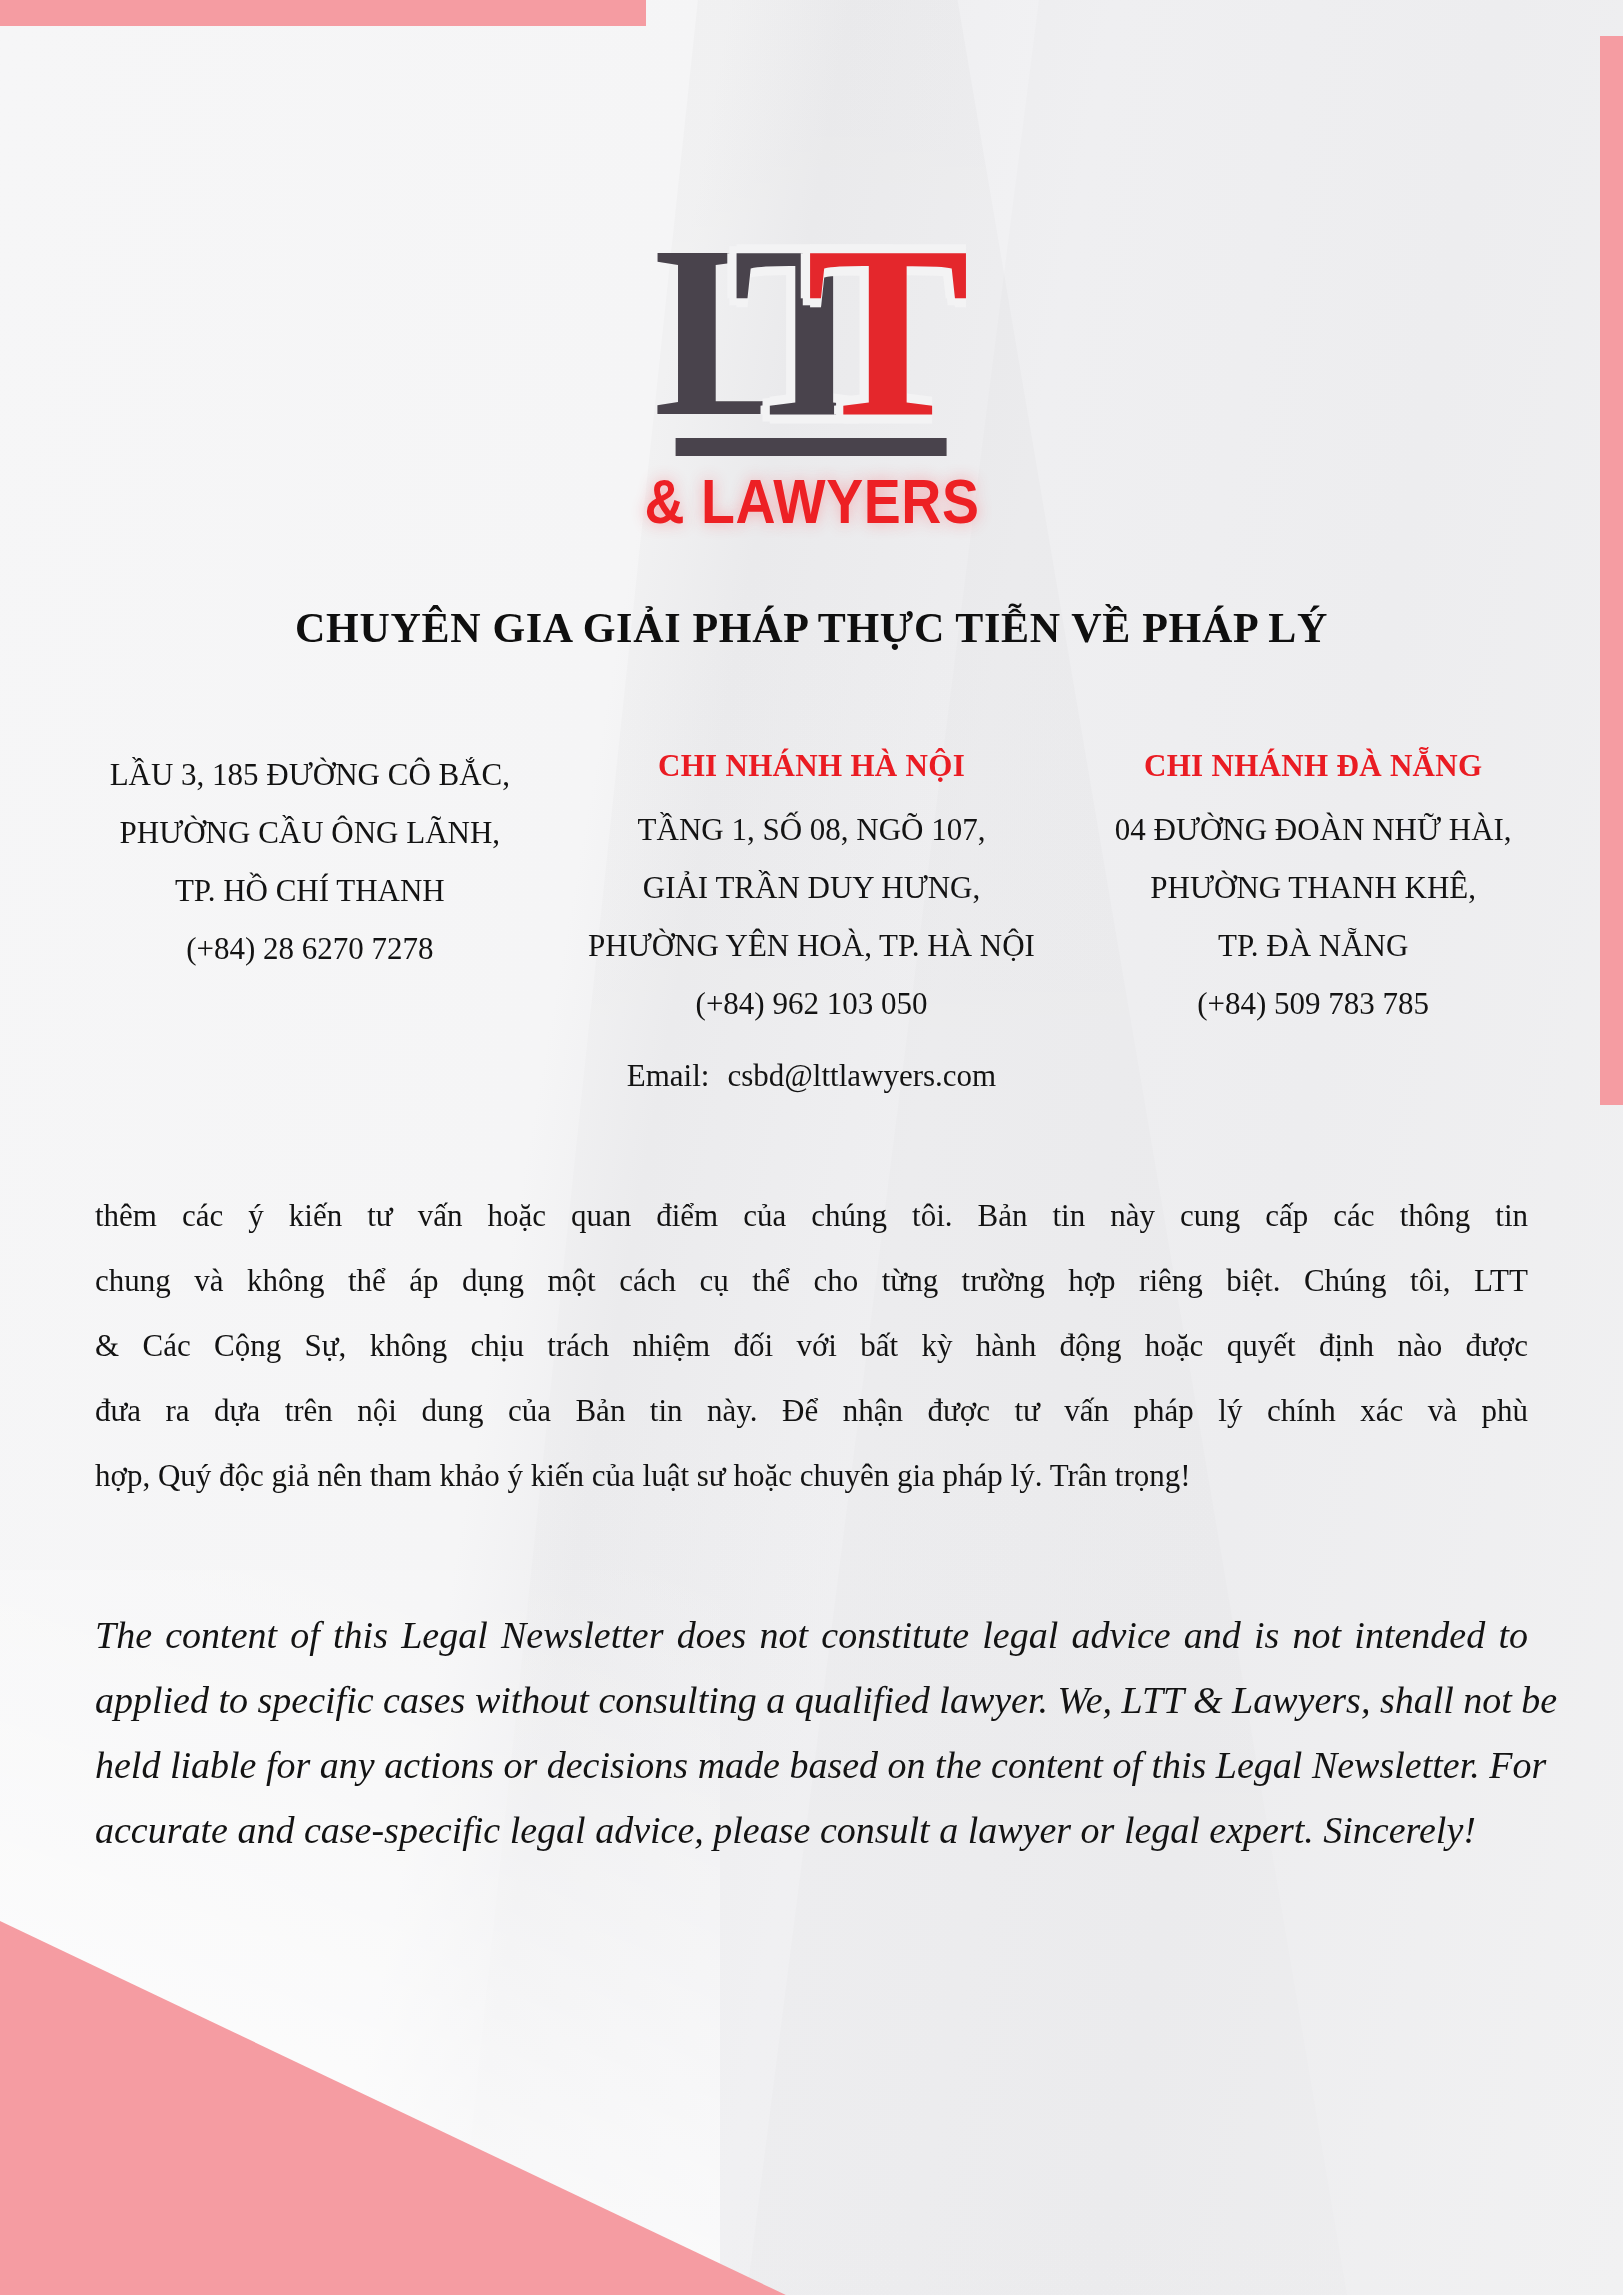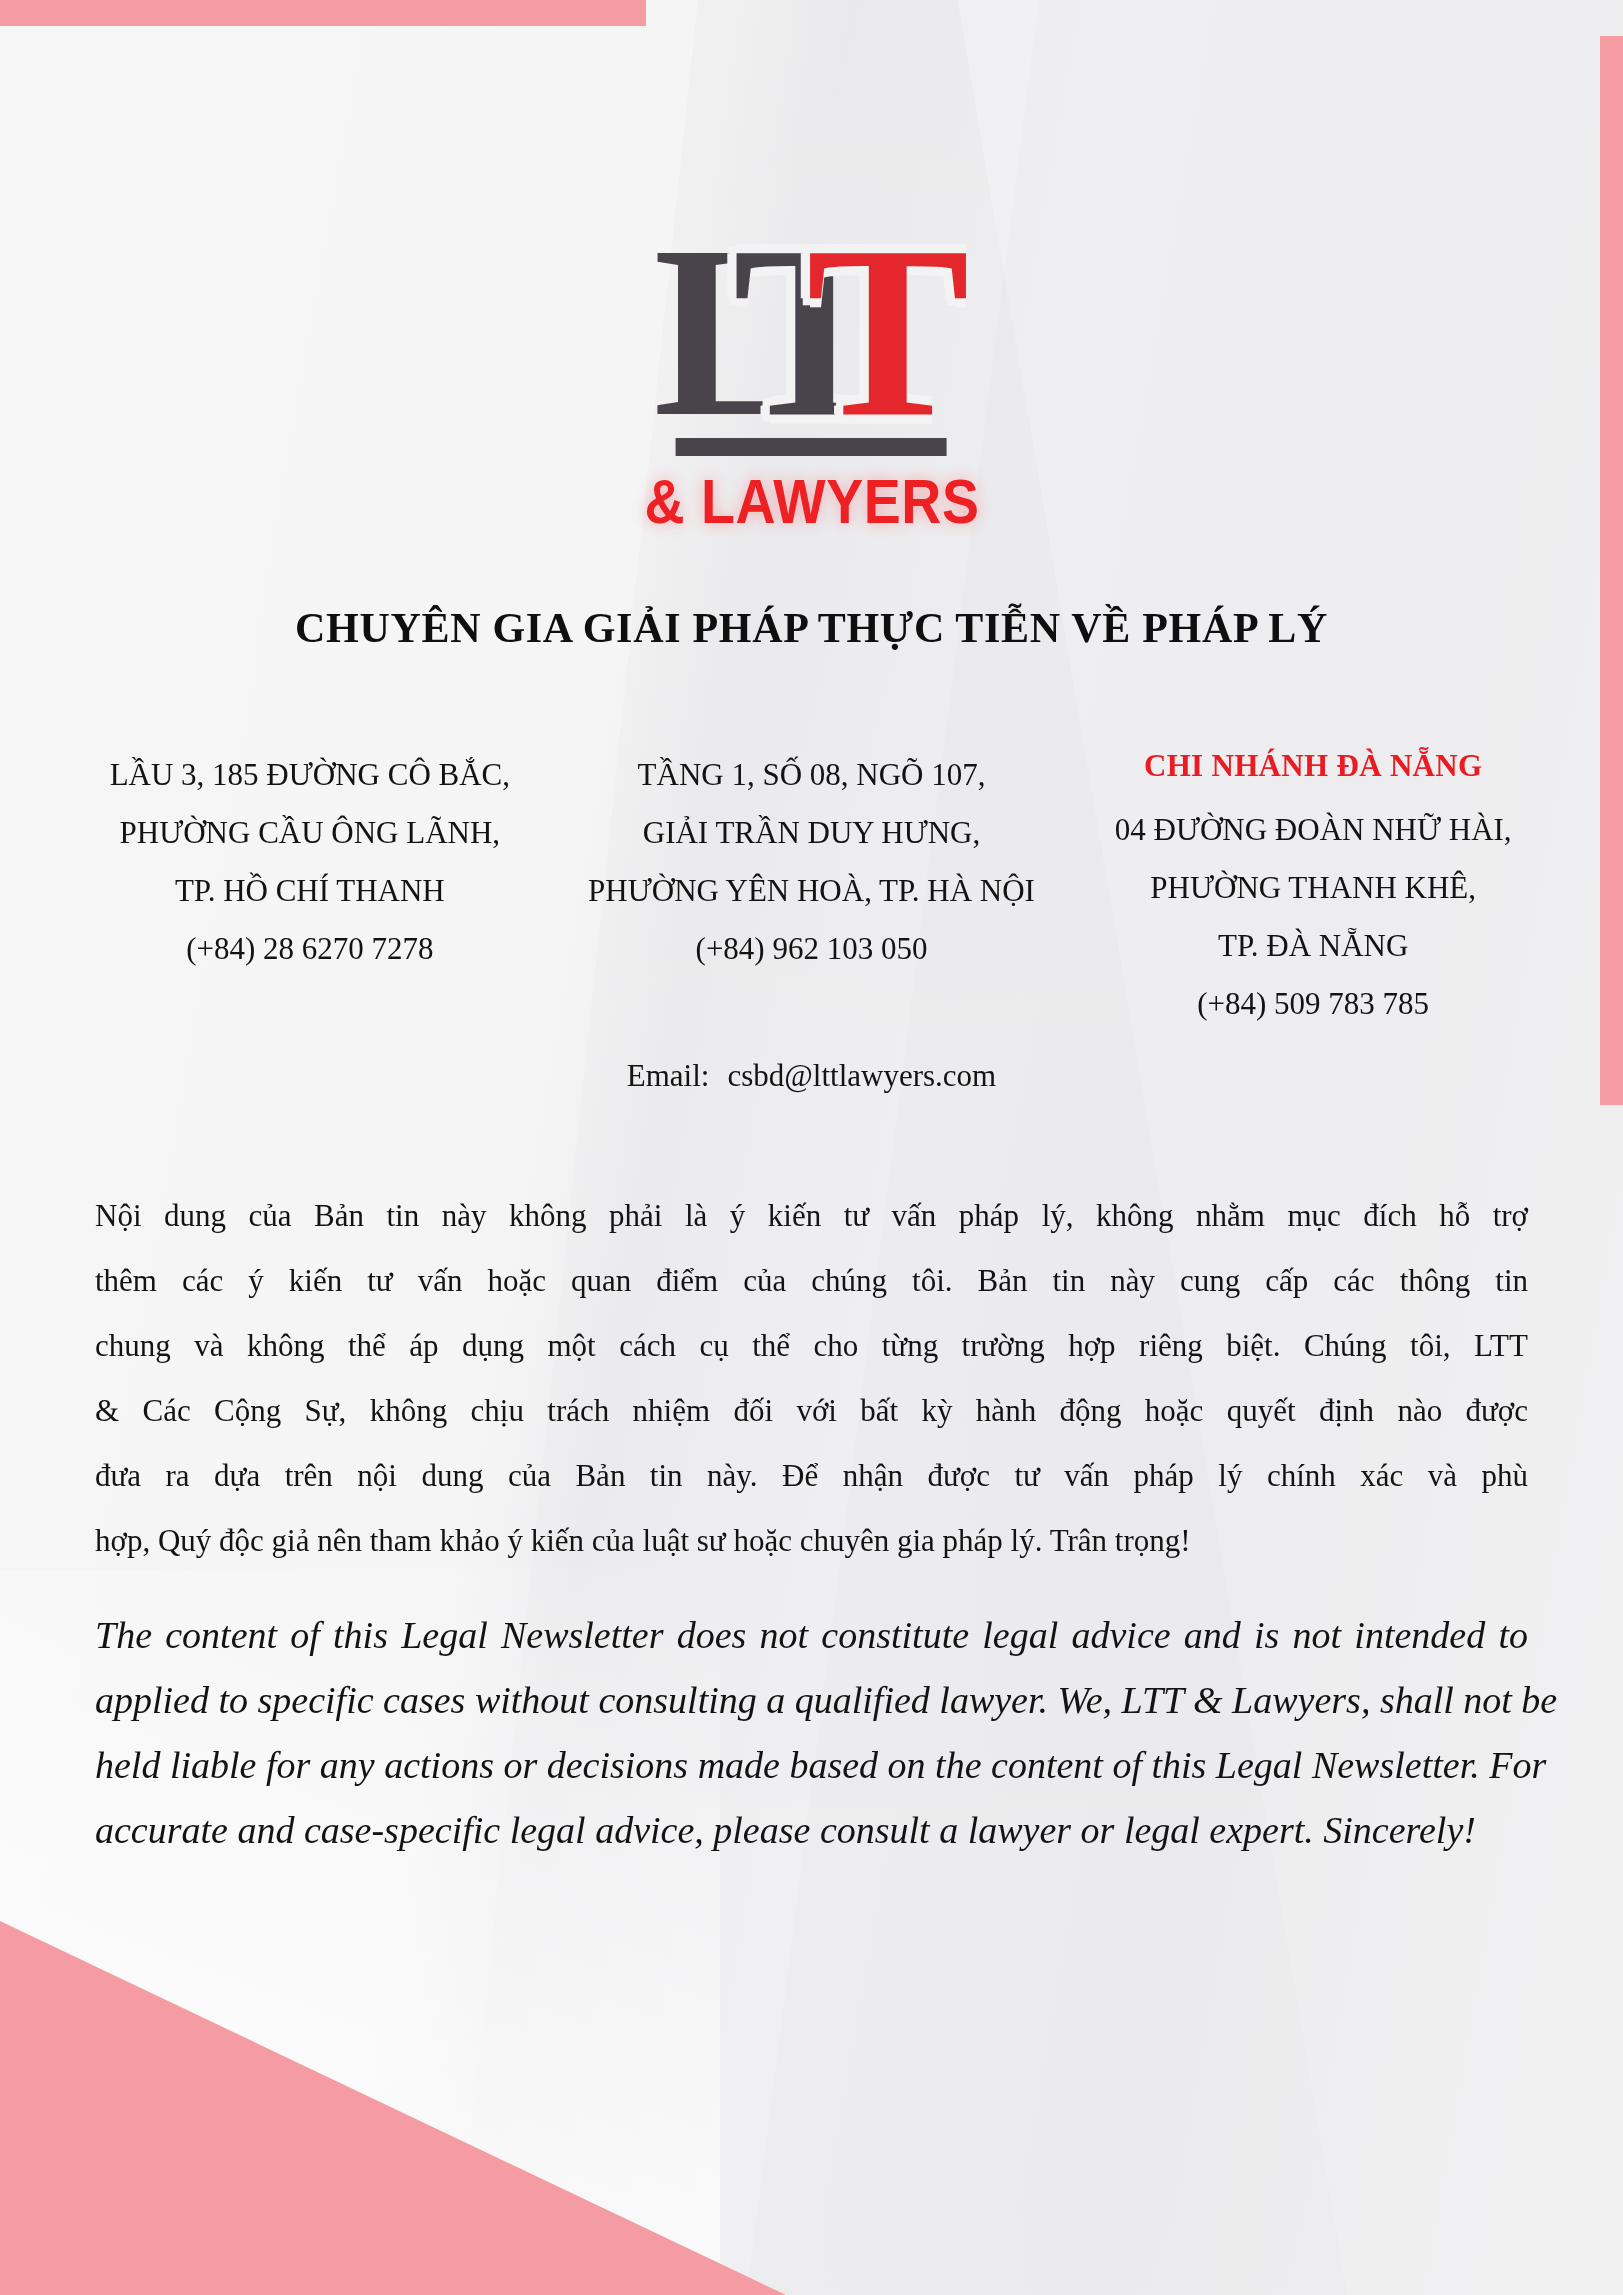--- a/index.html
+++ b/index.html
@@ -118,40 +118,40 @@
   <div class="headline">CHUYÊN GIA GIẢI PHÁP THỰC TIỄN VỀ PHÁP LÝ</div>
 
   <div class="offices">
     <div class="office">
       <div class="office-line">LẦU 3, 185 ĐƯỜNG CÔ BẮC,</div>
       <div class="office-line">PHƯỜNG CẦU ÔNG LÃNH,</div>
       <div class="office-line">TP. HỒ CHÍ THANH</div>
       <div class="office-line">(+84) 28 6270 7278</div>
     </div>
     <div class="office">
+      <div class="office-title">CHI NHÁNH HÀ NỘI</div>
       <div class="office-line">TẦNG 1, SỐ 08, NGÕ 107,</div>
       <div class="office-line">GIẢI TRẦN DUY HƯNG,</div>
       <div class="office-line">PHƯỜNG YÊN HOÀ, TP. HÀ NỘI</div>
       <div class="office-line">(+84) 962 103 050</div>
     </div>
     <div class="office">
       <div class="office-title">CHI NHÁNH ĐÀ NẴNG</div>
       <div class="office-line">04 ĐƯỜNG ĐOÀN NHỮ HÀI,</div>
       <div class="office-line">PHƯỜNG THANH KHÊ,</div>
       <div class="office-line">TP. ĐÀ NẴNG</div>
       <div class="office-line">(+84) 509 783 785</div>
     </div>
   </div>
 
   <div class="email-row">
     <span>Email:</span><span class="addr">csbd@lttlawyers.com</span>
   </div>
 
   <div class="para para-vi">
-    <div class="jline">Nội dung của Bản tin này không phải là ý kiến tư vấn pháp lý, không nhằm mục đích hỗ trợ</div>
     <div class="jline">thêm các ý kiến tư vấn hoặc quan điểm của chúng tôi. Bản tin này cung cấp các thông tin</div>
     <div class="jline">chung và không thể áp dụng một cách cụ thể cho từng trường hợp riêng biệt. Chúng tôi, LTT</div>
     <div class="jline">&amp; Các Cộng Sự, không chịu trách nhiệm đối với bất kỳ hành động hoặc quyết định nào được</div>
     <div class="jline">đưa ra dựa trên nội dung của Bản tin này. Để nhận được tư vấn pháp lý chính xác và phù</div>
     <div class="jline last">hợp, Quý độc giả nên tham khảo ý kiến của luật sư hoặc chuyên gia pháp lý. Trân trọng!</div>
   </div>
 
   <div class="para para-en">
     <div class="jline">The content of this Legal Newsletter does not constitute legal advice and is not intended to</div>
     <div class="jline">applied to specific cases without consulting a qualified lawyer. We, LTT &amp; Lawyers, shall not be</div>

